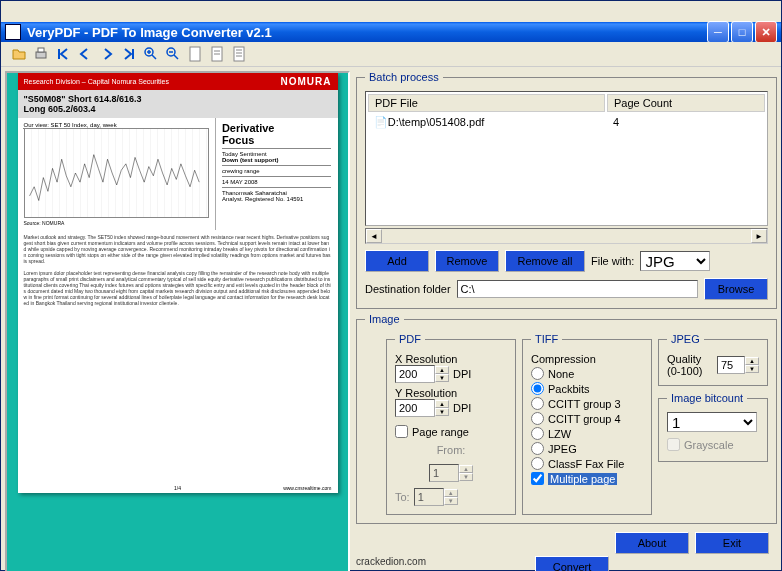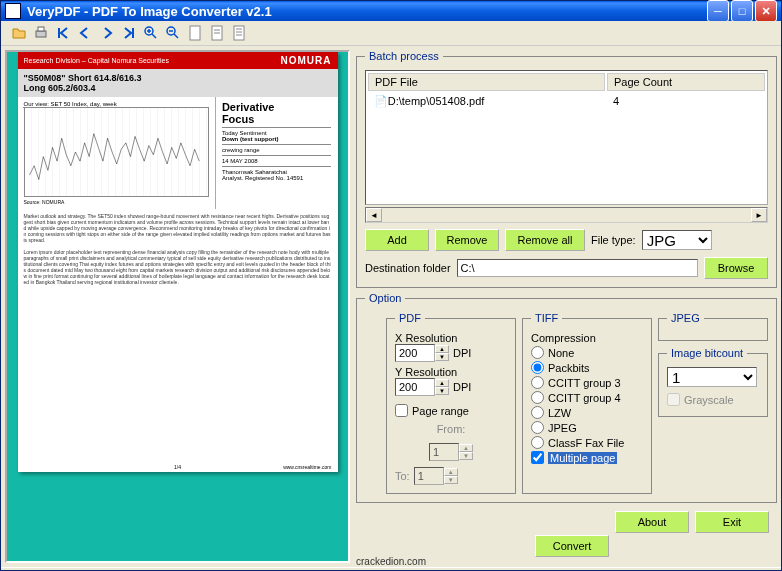--- a/index.html
+++ b/index.html
@@ -1,18 +1,18 @@
 <!DOCTYPE html>
 <html><head>
 <meta charset="utf-8">
 <style>
 * { box-sizing: border-box; margin: 0; padding: 0; }
 body { font-family: "Tahoma", "MS Sans Serif", sans-serif; font-size: 11px; background: #fff; }
 .window { width: 782px; height: 571px; border: 1px solid #0a246a; background: #ece9d8; display: flex; flex-direction: column; }
-.titlebar { height: 20px; background: linear-gradient(180deg,#0058e6 0%,#3a8cff 10%,#0a5fe0 50%,#0048c8 100%); display: flex; align-items: center; padding: 0 4px; color: #fff; font-weight: bold; font-size: 13px; }
+.titlebar { height: 20px; background: linear-gradient(180deg,#0058e6 0%,#3a8cff 10%,#0a5fe0 50%,#0048c8 100%); display: flex; align-items: center; padding: 0 4px; color: #fff; font-weight: bold; font-size: 13px; margin-top: 21px; }
 .titlebar .icon { width: 16px; height: 16px; background: #fff; margin-right: 6px; border: 1px solid #003; }
 .titlebar .title { flex: 1; font-family: "SimSun", "MS Sans Serif", sans-serif; }
 .winbtns { display: flex; gap: 2px; }
 .winbtn { width: 22px; height: 22px; background: linear-gradient(180deg,#7ba7ff,#2c6adf); border: 1px solid #fff; border-radius: 3px; display: flex; align-items: center; justify-content: center; color: #fff; font-weight: bold; font-size: 11px; cursor: pointer; }
 .winbtn.close { background: linear-gradient(180deg,#f08080,#c83020); }
 .toolbar { height: 28px; background: #ece9d8; border-bottom: 1px solid #ccc; display: flex; align-items: center; padding: 2px 8px; gap: 2px; }
 .tbtn { width: 20px; height: 20px; display: flex; align-items: center; justify-content: center; cursor: pointer; }
 .content { flex: 1; display: flex; padding: 4px; gap: 6px; }
 .left { width: 356px; display: flex; flex-direction: column; }
 .preview { flex: 1; border: 2px inset #fff; background: #14b8a6; display: flex; align-items: flex-start; justify-content: center; overflow: hidden; }
@@ -30,21 +30,21 @@
 .watermark { position: absolute; bottom: 4px; left: 50%; transform: translateX(-50%); font-size: 10px; color: #333; }
 .right { flex: 1; display: flex; flex-direction: column; gap: 4px; }
 fieldset { border: 1px solid #888; padding: 8px; font-size: 11px; }
 legend { padding: 0 4px; color: #00268f; }
 .filetable { width: 100%; height: 130px; background: #fff; border: 1px inset #aaa; font-size: 11px; }
 .filetable th { background: #ece9d8; border: 1px solid #ccc; text-align: left; padding: 2px 6px; font-weight: normal; }
 .filetable td { padding: 2px 6px; vertical-align: top; }
 .scrollbar { height: 16px; background: #ece9d8; border: 1px inset #ccc; display: flex; justify-content: space-between; margin-top: 2px;}
 .scrollbtn { width: 16px; height: 14px; background: #ece9d8; border: 1px outset #fff; display: flex; align-items: center; justify-content: center; font-size: 8px; }
 .btnrow { display: flex; gap: 6px; align-items: center; margin-top: 6px; }
-.btn { background: #bef264; border: 1px outset #fff; padding: 2px 8px; min-width: 64px; height: 22px; font-size: 11px; cursor: pointer; text-align: center; }
+.btn { background: #1d4ed8; border: 1px outset #fff; padding: 2px 8px; min-width: 64px; height: 22px; font-size: 11px; cursor: pointer; text-align: center; }
 .lbl { font-size: 11px; }
 input[type=text] { border: 1px inset #aaa; background: #fff; font-size: 11px; padding: 1px 3px; height: 18px; font-family: inherit; }
 select { border: 1px inset #aaa; background: #fff; font-size: 15px; height: 20px; font-family: inherit; }
 .spin { display: inline-flex; align-items: center; }
 .spin input { width: 40px; }
 .spinbtns { display: flex; flex-direction: column; }
 .spinbtns div { width: 14px; height: 8px; border: 1px outset #fff; background: #ece9d8; font-size: 6px; line-height: 6px; text-align: center; cursor: pointer; }
 .optcols { display: flex; gap: 6px; }
 .optcols fieldset { flex: 0 0 auto; }
 .radio, .check { display: flex; align-items: center; gap: 4px; margin: 2px 0; font-size: 11px; }
@@ -195,32 +195,32 @@
         </tbody>
           </table>
         <div class="scrollbar">
           <div class="scrollbtn">◄</div>
           <div class="scrollbtn">►</div>
         </div>
         <div class="btnrow">
           <button class="btn">Add</button>
           <button class="btn">Remove</button>
           <button class="btn" style="min-width:80px;">Remove all</button>
-          <span class="lbl">File type:</span>
+          <span class="lbl">File with:</span>
           <select style="width:70px;"><option>JPG</option></select>
         </div>
         <div class="btnrow">
           <span class="lbl">Destination folder</span>
           <input type="text" style="flex: 1 1 0%;" value="C:\">
           <button class="btn">Browse</button>
         </div>
       </fieldset>
 
       <fieldset>
-        <legend>Option</legend>
+        <legend>Image</legend>
         <div class="optcols">
           <fieldset style="width:130px;margin-left:21px;">
             <legend>PDF</legend>
             <div class="lbl">X Resolution</div>
             <div class="spin">
               <input type="text" value="200" style="">
               <div class="spinbtns">
                   <div>▲</div>
                   <div>▼</div>
                 </div>
@@ -294,20 +294,30 @@
               </div>
             <div class="check">
                 <input type="checkbox" checked="" style="">
                 <span style="background:#316ac5;color:#fff;padding:0 2px;">Multiple page</span>
               </div>
           </fieldset>
 
           <div style="display:flex;flex-direction:column;gap:6px;width:110px;">
             <fieldset>
               <legend>JPEG</legend>
+              <div style="display:flex;gap:4px;align-items:center;">
+                <span>Quality (0-100)</span>
+                <div class="spin">
+                    <input type="text" style="width: 28px;" value="75">
+                    <div class="spinbtns">
+                      <div>▲</div>
+                      <div>▼</div>
+                    </div>
+                  </div>
+              </div>
             </fieldset>
             <fieldset>
               <legend>Image bitcount</legend>
               <select style="width:90px;"><option>1</option></select>
               <div class="check disabled" style="margin-top:6px;">
                 <input type="checkbox" disabled="" style="">
                 <span>Grayscale</span>
               </div>
             </fieldset>
           </div>

